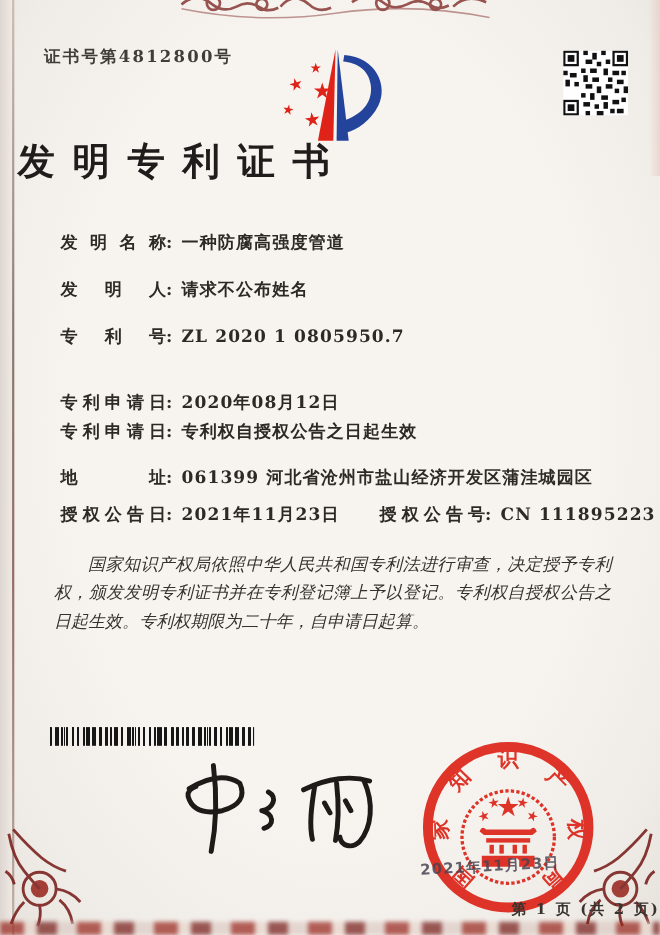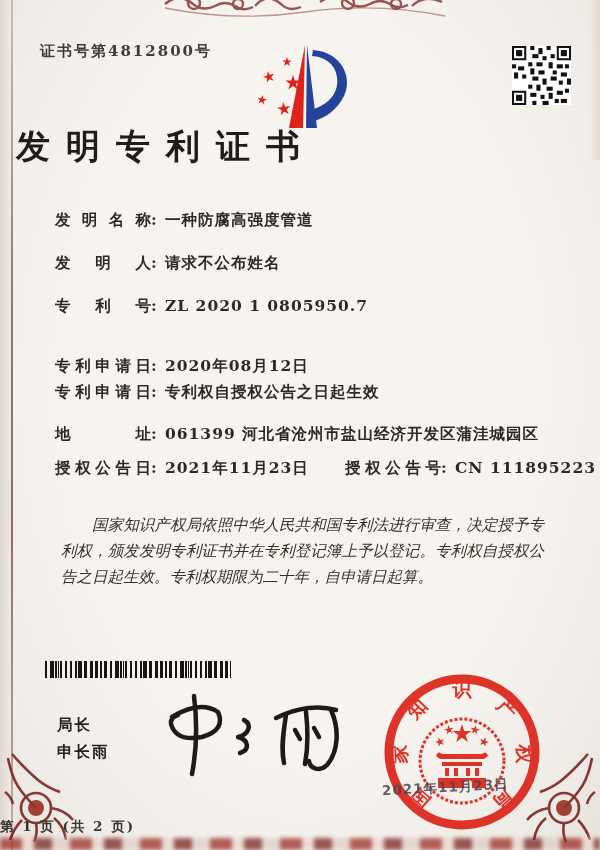--- a/index.html
+++ b/index.html
@@ -36,37 +36,37 @@
 
   .fields{position:absolute;left:55px;top:0;width:520px;}
   .frow{position:absolute;left:0;font-size:15.5px;color:#2d2a26;font-weight:600;white-space:nowrap;}
   .flabel{display:inline-block;width:96px;text-align:justify;text-align-last:justify;vertical-align:top;}
   .fcolon{display:inline-block;width:14px;}
   .fvalue{letter-spacing:1px;margin-top:48px;}
   .grant-pair{position:absolute;left:290px;top:0;}
 
   .body-text{position:absolute;left:45px;top:496px;width:515px;font-size:15.5px;
              line-height:26px;color:#36312b;text-align:justify;font-style:italic;font-weight:500;}
-  .body-text p{margin:16px;text-indent:2em;}
+  .body-text p{margin:4px;text-indent:2em;}
 
   .barcode{position:absolute;left:45px;top:661px;width:186px;height:17px;
      background-image:
        repeating-linear-gradient(90deg,#161616 0 2px,transparent 2px 5px),
        repeating-linear-gradient(90deg,#161616 0 1px,transparent 1px 7px,#161616 7px 9px,transparent 9px 13px);}
 
   .signer{position:absolute;left:57px;top:712px;font-family:"DejaVu Sans","Liberation Sans",sans-serif;
           font-weight:700;color:#27231f;font-size:15.5px;line-height:27px;letter-spacing:2px;}
   .signature{position:absolute;left:148px;top:690px;width:210px;height:100px;}
 
   .seal{position:absolute;left:376px;top:666px;width:172px;height:172px;}
   .seal-date{position:absolute;left:382px;top:778px;width:160px;font-size:13.5px;font-weight:700;
              color:#4a4450;opacity:.85;transform:rotate(-3deg);letter-spacing:1px;
              font-family:"DejaVu Sans","Liberation Sans",sans-serif;}
 
-  .footer{position:absolute;left:0;top:818px;width:100%;text-align:left;
+  .footer{position:absolute;left:0;top:818px;width:100%;text-align:right;
           font-size:13.5px;color:#38332e;font-weight:600;letter-spacing:2px;}
 </style>
 </head>
 <body>
 
 <div class="paper">
 
   <div class="edge-left-tint"></div>
   <div class="edge-left-line"></div>
   <div class="edge-right-tint"></div>
@@ -179,24 +179,20 @@
       </span>
     </div>
   </div>
 
   <div class="body-text">
     <p>国家知识产权局依照中华人民共和国专利法进行审查，决定授予专利权，颁发发明专利证书并在专利登记簿上予以登记。专利权自授权公告之日起生效。专利权期限为二十年，自申请日起算。</p>
   </div>
 
   <div class="barcode"></div>
 
-  <div class="signer">
-    <div>局长</div>
-    <div>申长雨</div>
-  </div>
 
   <svg class="signature" viewBox="0 0 210 100">
     <g fill="none" stroke="#1d1a18" stroke-width="4.5" stroke-linecap="round" stroke-linejoin="round">
       <path d="M24,27 Q52,10 70,22 Q78,40 54,47 Q28,52 23,34 Q22,28 30,25"></path>
       <path d="M46,6 C49,30 49,58 44,84"></path>
       <path d="M96,30 C105,35 100,45 90,47 C101,50 102,60 92,63"></path>
       <path d="M128,28 C150,17 172,15 188,20"></path>
       <path d="M138,25 C135,44 133,60 136,73"></path>
       <path d="M183,20 C192,40 190,62 179,75 C172,82 162,79 161,71"></path>
       <path d="M158,22 C160,40 160,58 157,74"></path>

